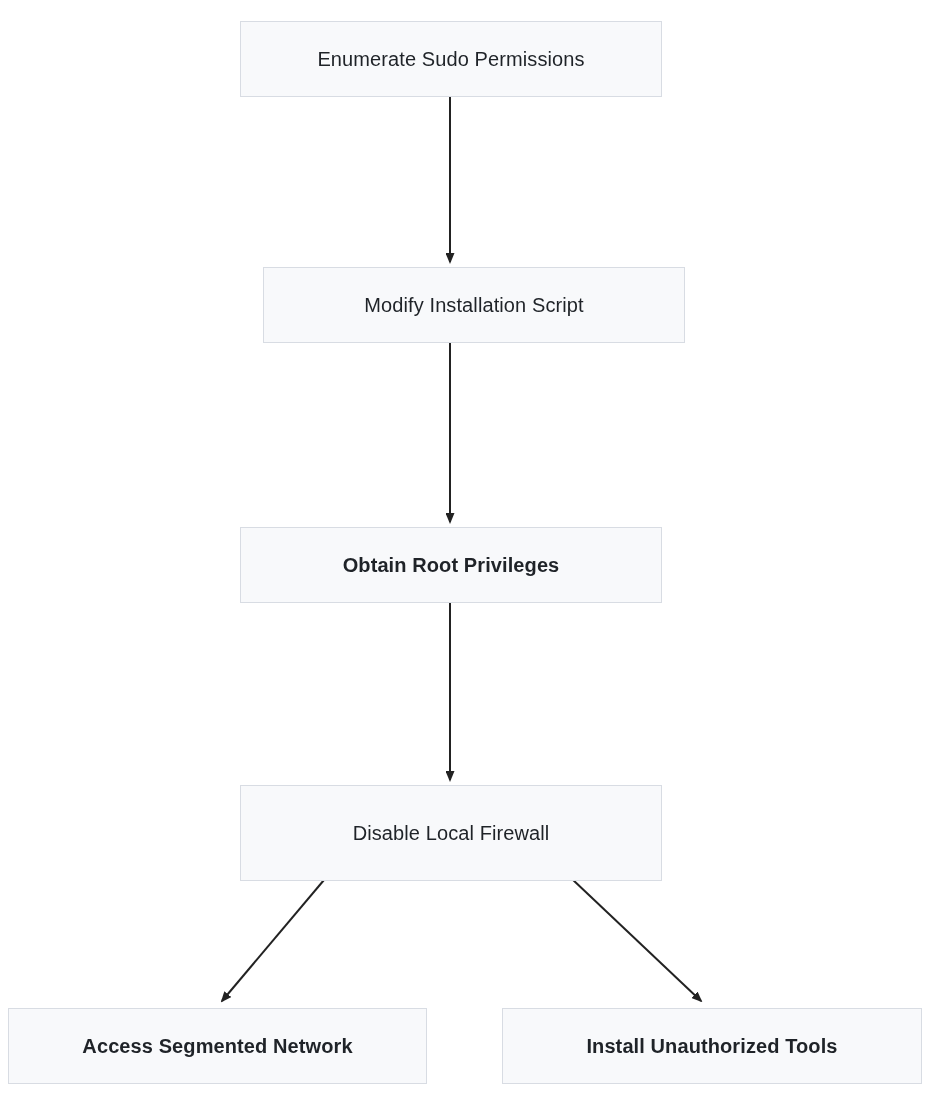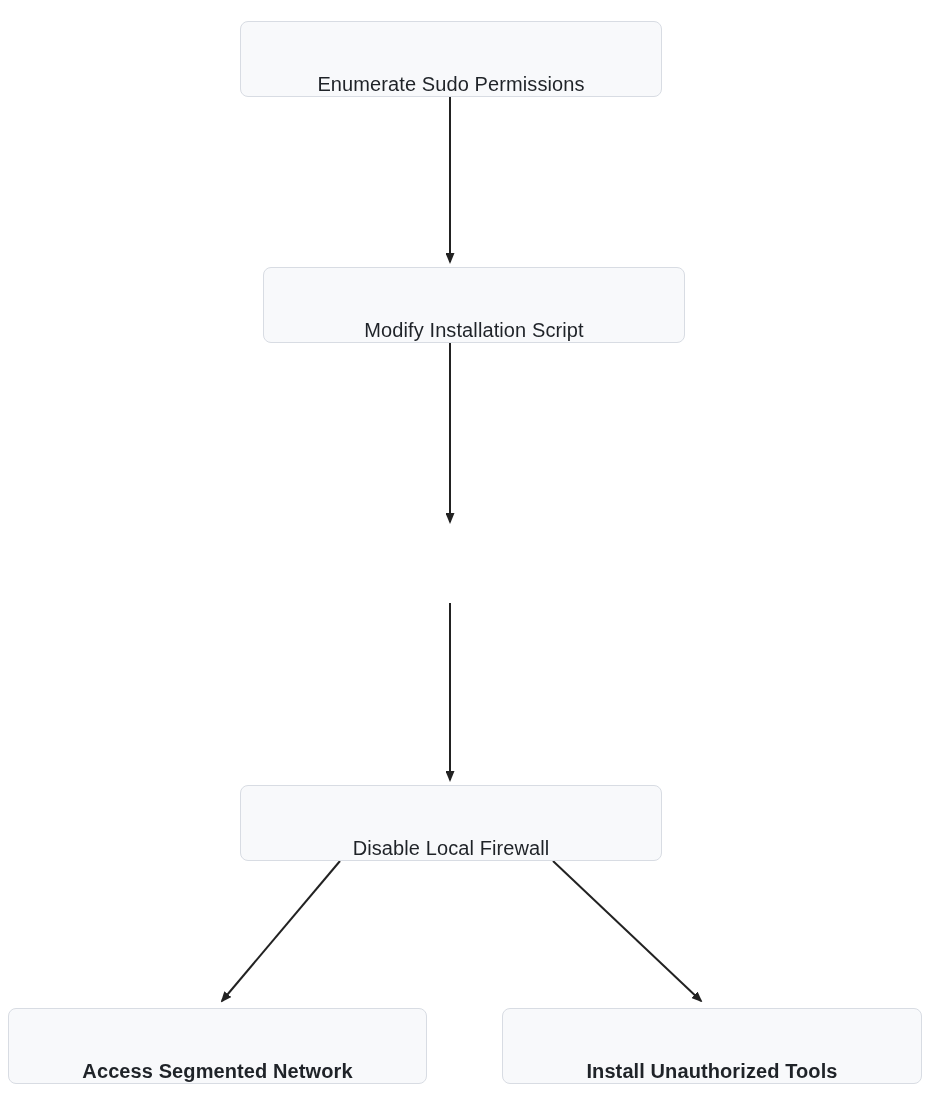--- a/index.html
+++ b/index.html
@@ -21,36 +21,36 @@
     top: 0;
     width: 932px;
     height: 1100px;
     z-index: 1;
   }
   .node {
     position: absolute;
     z-index: 2;
     box-sizing: border-box;
     display: flex;
-    align-items: flex-end;
+    align-items: center;
     justify-content: center;
     background: #f8f9fb;
     border: 1.5px solid #d8dce3;
-    border-radius: 8px;
+    border-radius: 0;
     color: #1f2328;
     font-size: 20px;
     font-weight: 400;
     text-align: center;
     letter-spacing: 0.1px;
   }
   .node.bold { font-weight: 700; }
   .node-1 { left: 240px; top: 21px;  width: 422px; height: 76px; }
   .node-2 { left: 240px; top: 267px; width: 422px; height: 76px; margin-left: 23px; }
   .node-3 { left: 240px; top: 527px; width: 422px; height: 76px; }
-  .node-4 { left: 240px; top: 785px; width: 422px; height: 76px; }
+  .node-4 { left: 240px; top: 785px; width: 422px; height: 96px; }
   .node-5 { left: 8px;   top: 1008px; width: 419px; height: 76px; }
   .node-6 { left: 502px; top: 1008px; width: 420px; height: 76px; }
 </style>
 </head>
 <body>
 
 <div class="canvas">
 
   <svg class="edges-layer" viewBox="0 0 932 1100" xmlns="http://www.w3.org/2000/svg">
     <defs>
@@ -66,20 +66,23 @@
   </svg>
 
   <div class="node node-1">
     <span>Enumerate Sudo Permissions</span>
   </div>
 
   <div class="node node-2">
     <span>Modify Installation Script</span>
   </div>
 
+  <div class="node node-3 bold">
+    <span>Obtain Root Privileges</span>
+  </div>
 
   <div class="node node-4">
     <span>Disable Local Firewall</span>
   </div>
 
   <div class="node node-5 bold">
     <span>Access Segmented Network</span>
   </div>
 
   <div class="node node-6 bold">

